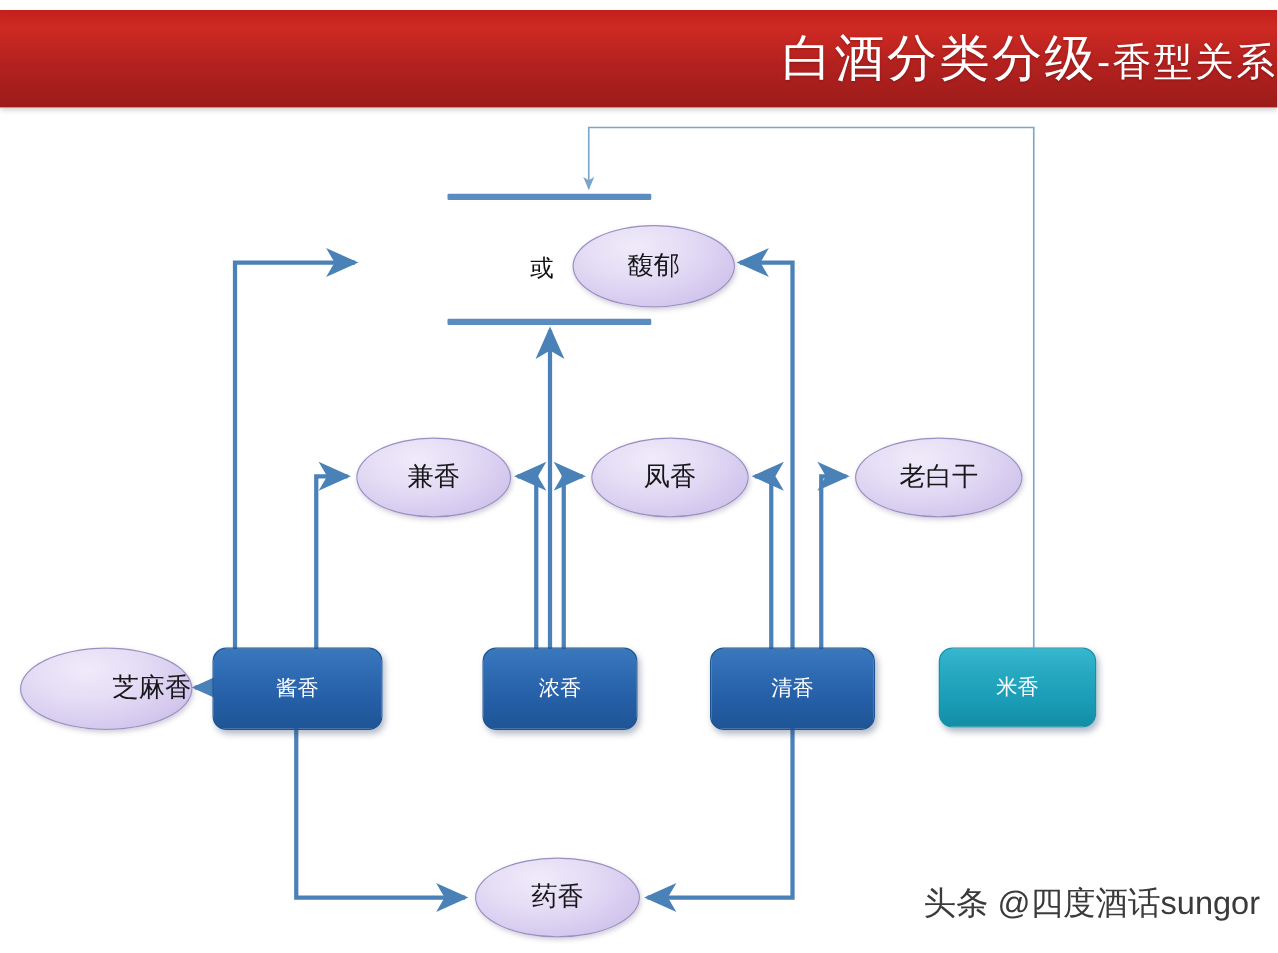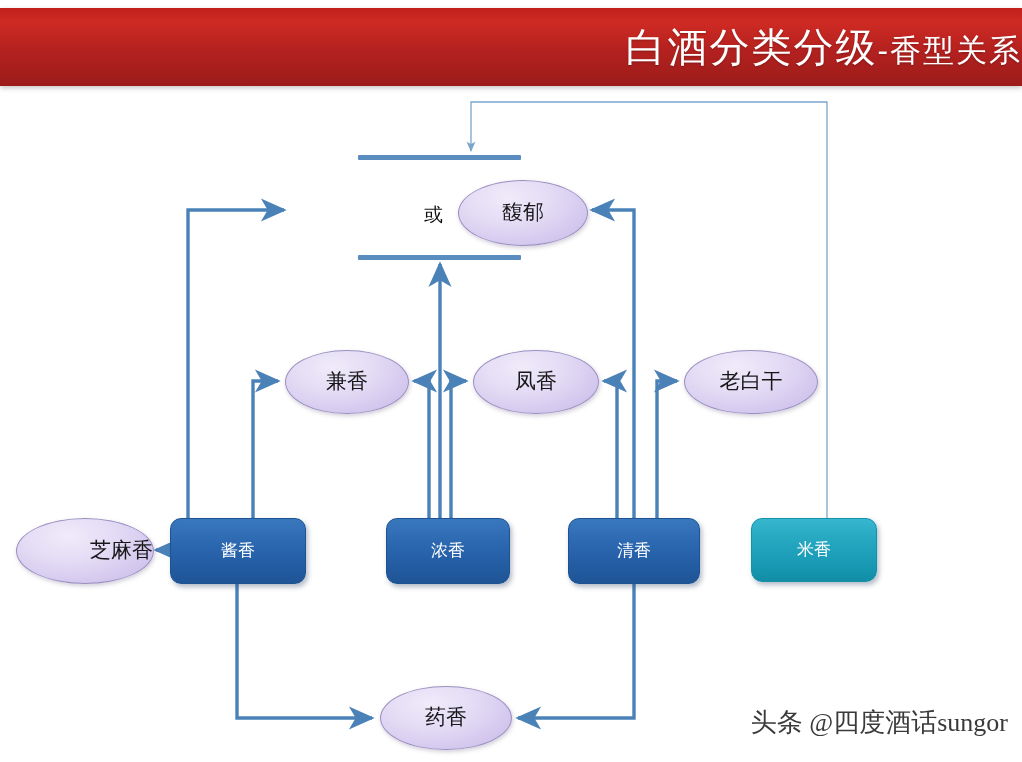--- a/index.html
+++ b/index.html
@@ -66,21 +66,21 @@
     font-family:"DejaVu Serif","Liberation Serif",serif;
     z-index:6;
   }
   
   .bar{position:absolute;height:5px;background:#5b8cc0;border-radius:1px;}
 
   
   .watermark{
     position:absolute;right:14px;bottom:22px;
     font-size:26px;color:#2a2a2a;white-space:nowrap;
-    font-family:Liberation Serif, serif;
+    font-family:Liberation Sans, sans-serif;
     opacity:.92;
   }
 </style>
 </head>
 <body>
 
 <div id="stage">
 
   <div class="title-banner">
     <div class="title-text"><span>白酒分类分级</span><span class="sub">-香型关系</span></div>

